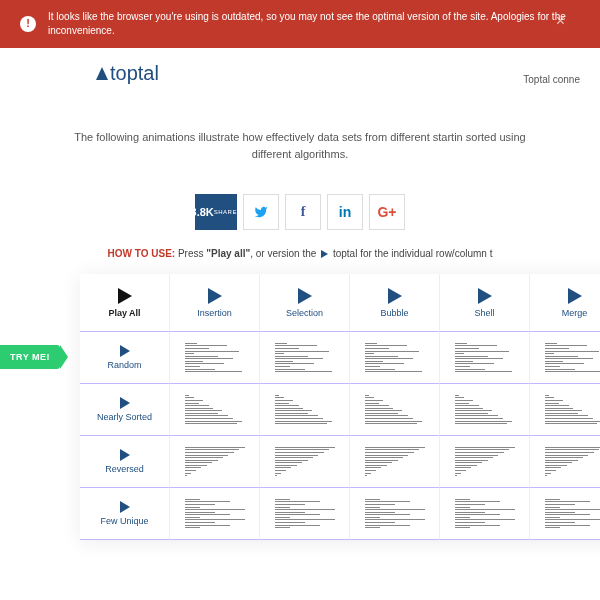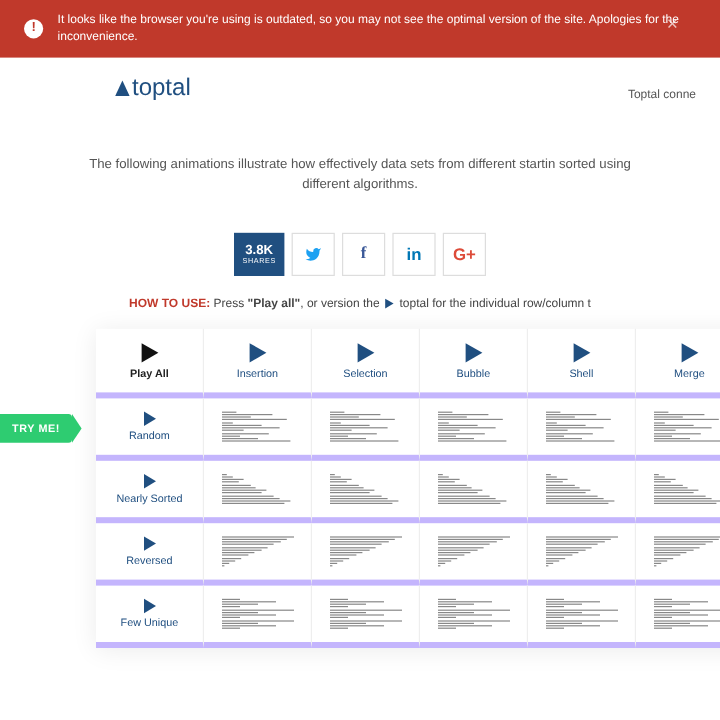--- a/index.html
+++ b/index.html
@@ -16,38 +16,38 @@
 .logo { display: flex; align-items: center; font-size: 20px; font-weight: 400; color: #204f80; }
 .logo .tri { width: 0; height: 0; border-left: 6px solid transparent; border-right: 6px solid transparent; border-bottom: 13px solid #204f80; margin-right: 2px; }
 .topbar .tagline { margin-left: auto; font-size: 10px; color: #555; }
 
 .hero { text-align: center; padding: 35px 40px 10px; }
 .hero h1 { font-size: 28px; font-weight: 300; color: #3a5875; margin-bottom: 14px; }
 .hero p { font-size: 11px; color: #555; line-height: 1.5; max-width: 460px; margin: 0 auto; }
 
 .share-row { display: flex; justify-content: center; gap: 6px; margin: 22px 0 18px; }
 .share-box { width: 36px; height: 36px; border: 1px solid #ddd; display: flex; align-items: center; justify-content: center; font-size: 14px; font-weight: bold; cursor: pointer; }
-.share-count { width: 42px; height: 36px; background: #204f80; color: #fff; display: flex; flex-direction: column; align-items: center; justify-content: center; font-size: 9px; }
+.share-count { width: 42px; height: 36px; background: #204f80; color: #fff; display: flex; flex-direction: row; align-items: center; justify-content: center; font-size: 9px; }
 .share-count .n { font-size: 11px; font-weight: 600; }
 .share-count .lbl { font-size: 6px; letter-spacing: 0.5px; }
 .share-tw { color: #1da1f2; }
 .share-fb { color: #3b5998; }
 .share-in { color: #0077b5; }
 .share-gp { color: #dd4b39; }
 
 .howto { text-align: center; font-size: 10px; color: #444; margin-bottom: 15px; padding: 0 40px; }
 .howto .red { color: #c0392b; font-weight: 600; }
 .inline-play { display: inline-block; width: 0; height: 0; border-top: 4px solid transparent; border-bottom: 4px solid transparent; border-left: 7px solid #204f80; vertical-align: middle; margin: 0 2px; }
 
 .try-me { position: absolute; left: 0; top: 345px; background: #2ecc71; color: #fff; font-size: 9px; font-weight: 600; padding: 7px 10px 7px 10px; border-radius: 0 3px 3px 0; letter-spacing: 0.5px; cursor: pointer; }
 .try-me:after { content: ""; position: absolute; right: -8px; top: 0; width: 0; height: 0; border-top: 12px solid transparent; border-bottom: 12px solid transparent; border-left: 8px solid #2ecc71; }
 
 .grid-wrap { margin-left: 80px; width: 600px; box-shadow: 0 2px 20px rgba(0,0,0,0.08); background: #fff; }
 .grid { display: grid; grid-template-columns: 90px repeat(5, 90px); }
-.cell { border-right: 1px solid #eee; border-bottom: 5px solid #c4b5fd; display: flex; flex-direction: column; align-items: center; justify-content: center; padding: 8px 4px; position: relative; }
+.cell { border-right: 1px solid #eee; border-bottom: 1px solid #c4b5fd; display: flex; flex-direction: column; align-items: center; justify-content: center; padding: 8px 4px; position: relative; }
 .cell.header { height: 58px; font-size: 9px; color: #204f80; }
 .cell.header.play-all { font-weight: 600; color: #222; }
 .cell.row-label { height: 52px; font-size: 9px; color: #204f80; }
 .cell.anim { height: 52px; }
 
 .play-big { width: 0; height: 0; border-top: 8px solid transparent; border-bottom: 8px solid transparent; border-left: 14px solid #204f80; margin-bottom: 4px; cursor: pointer; }
 .play-big.black { border-left-color: #111; }
 .play-sm { width: 0; height: 0; border-top: 6px solid transparent; border-bottom: 6px solid transparent; border-left: 10px solid #204f80; margin-bottom: 3px; cursor: pointer; }
 
 .bars { width: 60px; height: 36px; display: flex; flex-direction: column; justify-content: space-around; padding: 2px 0; }

